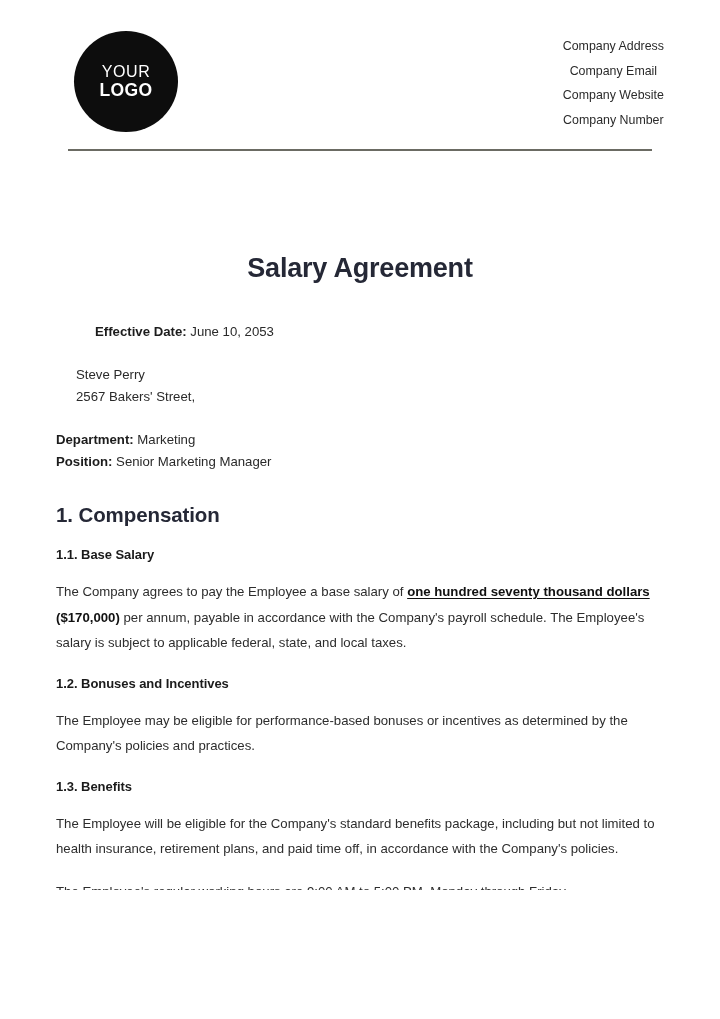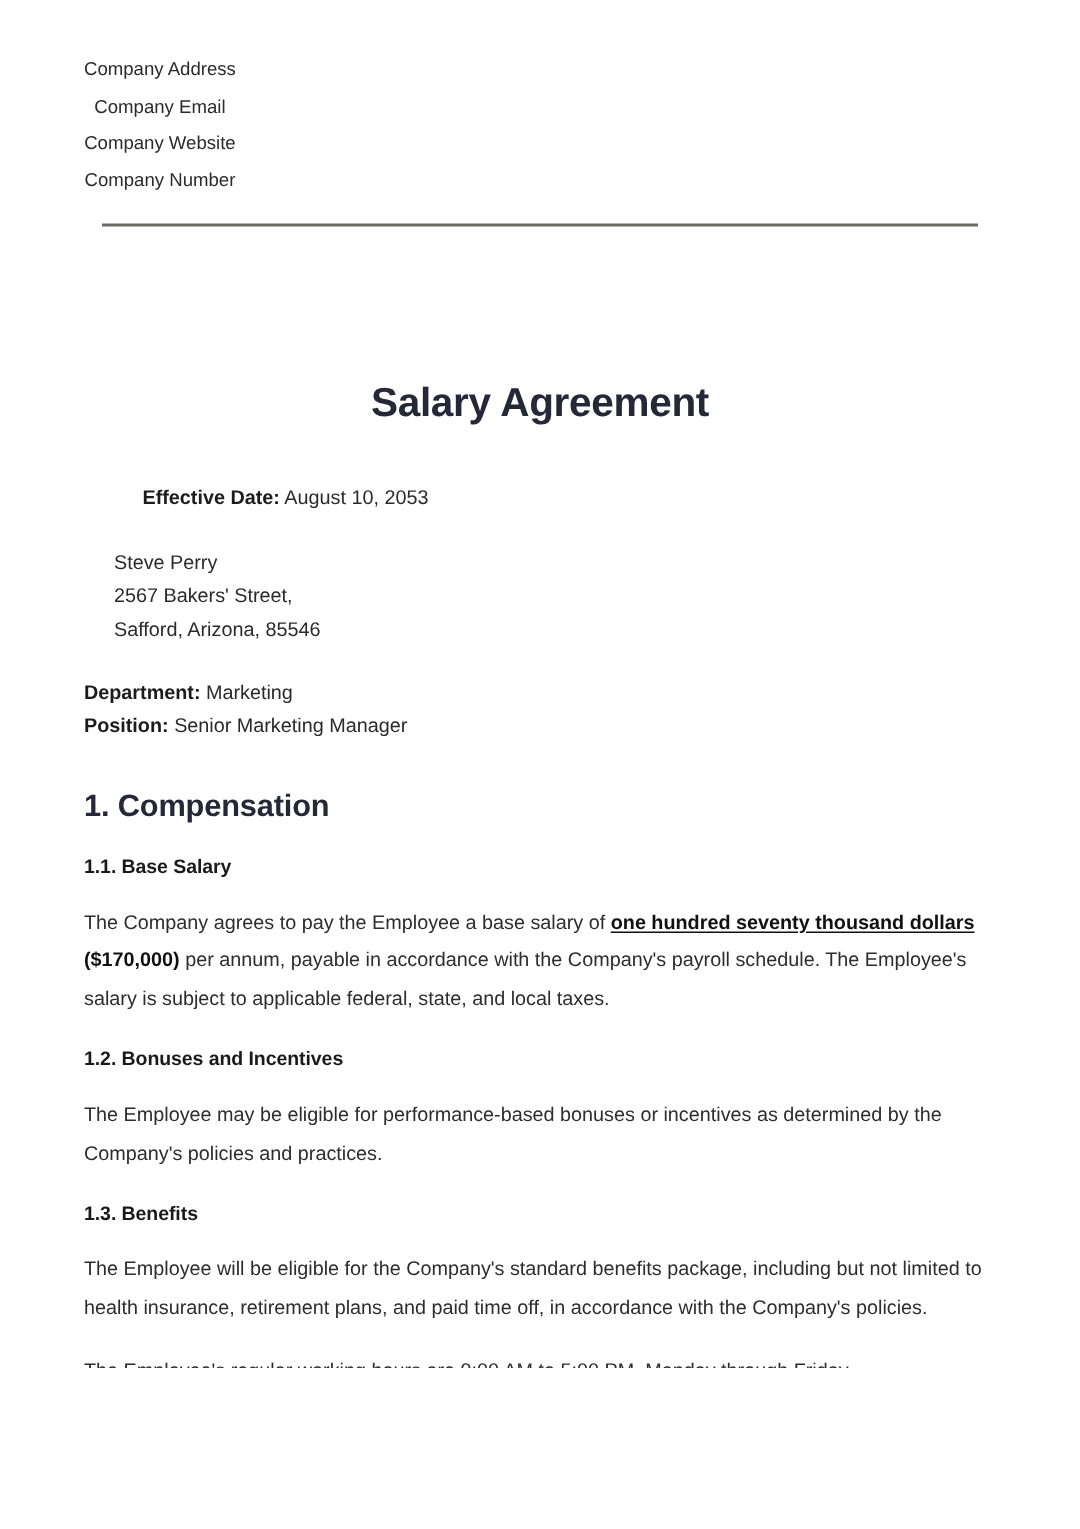--- a/index.html
+++ b/index.html
@@ -154,42 +154,45 @@
     overflow: hidden;
   }
 </style>
 </head>
 <body>
 
 <div class="page">
 
   <div class="header">
 
+    <div class="logo-badge">
+      <span class="logo-line1">YOUR</span>
+      <span class="logo-line2">LOGO</span>
+    </div>
 
     <div class="company-info">
       <div>Company Address</div>
       <div>Company Email</div>
       <div>Company Website</div>
       <div>Company Number</div>
     </div>
 
   </div>
 
   <div class="header-rule"></div>
 
   <h1 class="doc-title">Salary Agreement</h1>
 
   <div class="meta-line">
-    <b>Effective Date:</b><span> August 10, 2053</span>
+    <b>Effective Date:</b><span> June 10, 2053</span>
   </div>
 
   <div class="address-block">
     <div>Steve Perry</div>
     <div>2567 Bakers' Street,</div>
-    <div>Safford, Arizona, 85546</div>
   </div>
 
   <div class="role-block">
     <div>
       <b>Department:</b><span> Marketing</span>
     </div>
     <div>
       <b>Position:</b><span> Senior Marketing Manager</span>
     </div>
   </div>

